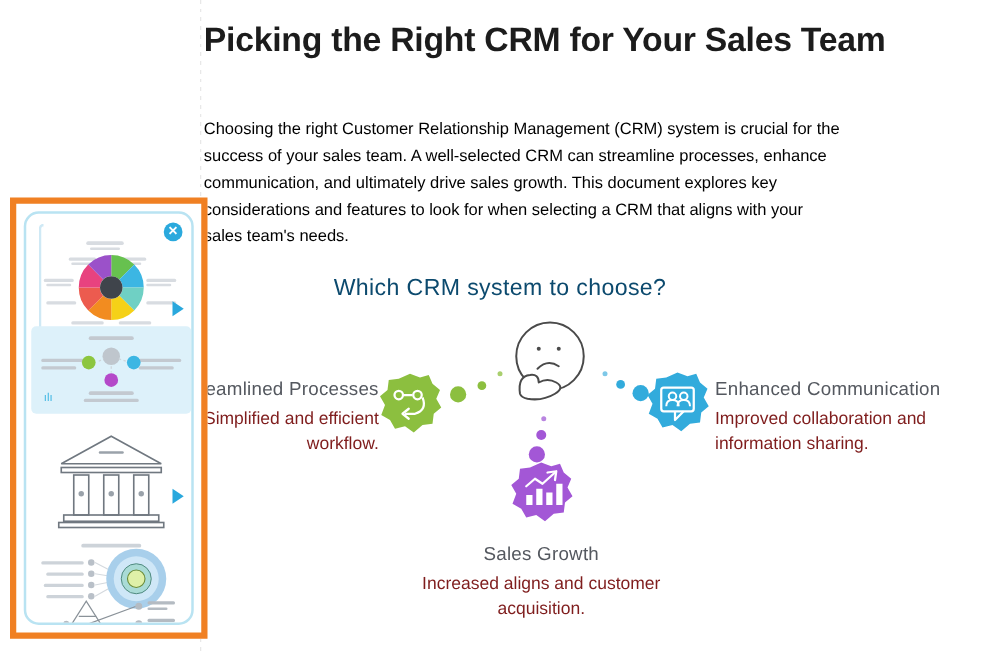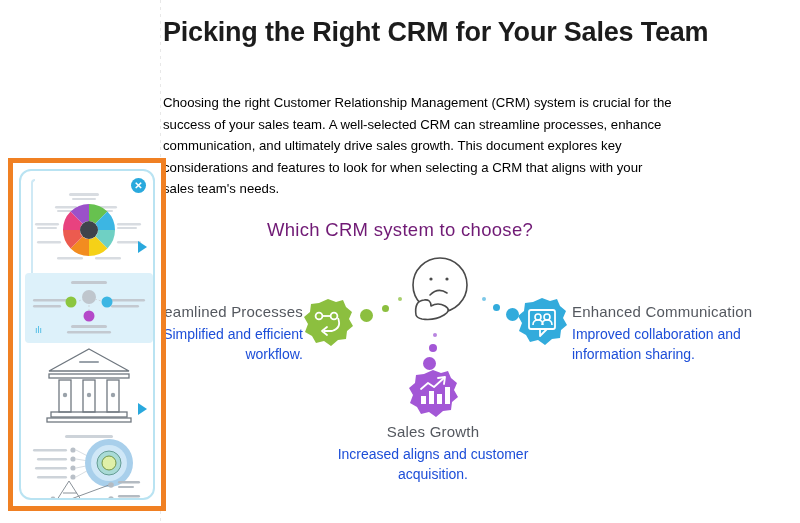--- a/index.html
+++ b/index.html
@@ -49,21 +49,21 @@
     position: absolute;
     left: 120px; top: 205px;
     width: 680px; height: 318px;
   }
   .info-question {
     position: absolute;
     left: 0; top: 14px;
     width: 560px;
     text-align: center;
     font-size: 18.5px;
-    color: #701a75;
+    color: #0c4a6e;
     letter-spacing: 0.3px;
   }
 
   
   .thinking-face {
     position: absolute;
     left: 280px; top: 48px;
     width: 76px; height: 80px;
   }
 
@@ -86,40 +86,40 @@
   .node-label { position: absolute; }
   .node-title {
     font-size: 15px;
     color: #54585f;
     letter-spacing: 0.2px;
     white-space: nowrap;
   }
   .node-desc {
     font-size: 14px;
     line-height: 20px;
-    color: #1d4ed8;
+    color: #7f1d1d;
     margin-top: 4px;
   }
   .label-left {
     left: -3px; top: 98px;
     width: 186px;
     text-align: right;
   }
   .label-left .node-title { text-align: right; }
   .label-right {
     left: 452px; top: 98px;
     width: 230px;
     text-align: left;
   }
   .label-bottom {
     left: 186px; top: 218px;
     width: 254px;
     text-align: center;
   }
-  .label-bottom .node-title { white-space: nowrap; }
+  .label-bottom .node-title { white-space: nowrap; margin-top: 12px; }
 
   
   .sidebar-frame {
     position: absolute;
     left: 8px; top: 158px;
     width: 158px; height: 353px;
     border: 5px solid #f08023;
     background: #ffffff;
   }
   .sidebar-inner {
@@ -163,21 +163,21 @@
     position: absolute;
     right: 6px;
     width: 0; height: 0;
     border-left: 9px solid #29a8dd;
     border-top: 6px solid transparent;
     border-bottom: 6px solid transparent;
     cursor: pointer;
   }
 
   .t1 { top: 18px;  height: 82px; }
-  .t2 { top: 102px; height: 70px; }
+  .t2 { top: 90px; height: 70px; }
   .t3 { top: 176px; height: 84px; }
   .t4 { top: 262px; height: 62px; }
   .t5 { top: 300px; height: 40px; }
 
   .a1 { top: 52px; }
   .a2 { top: 130px; }
 </style>
 </head>
 <body>
 

